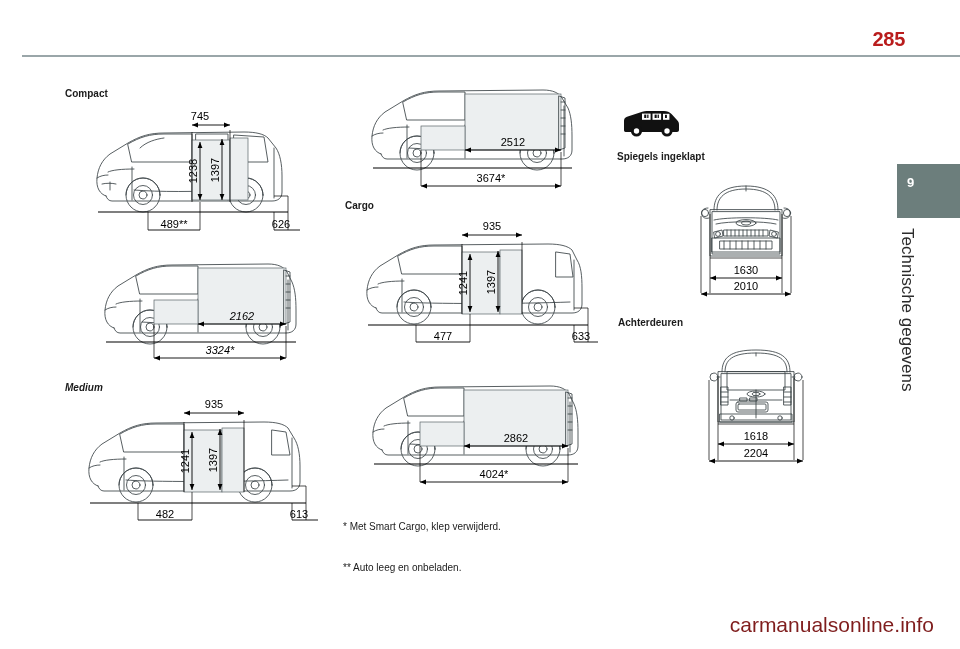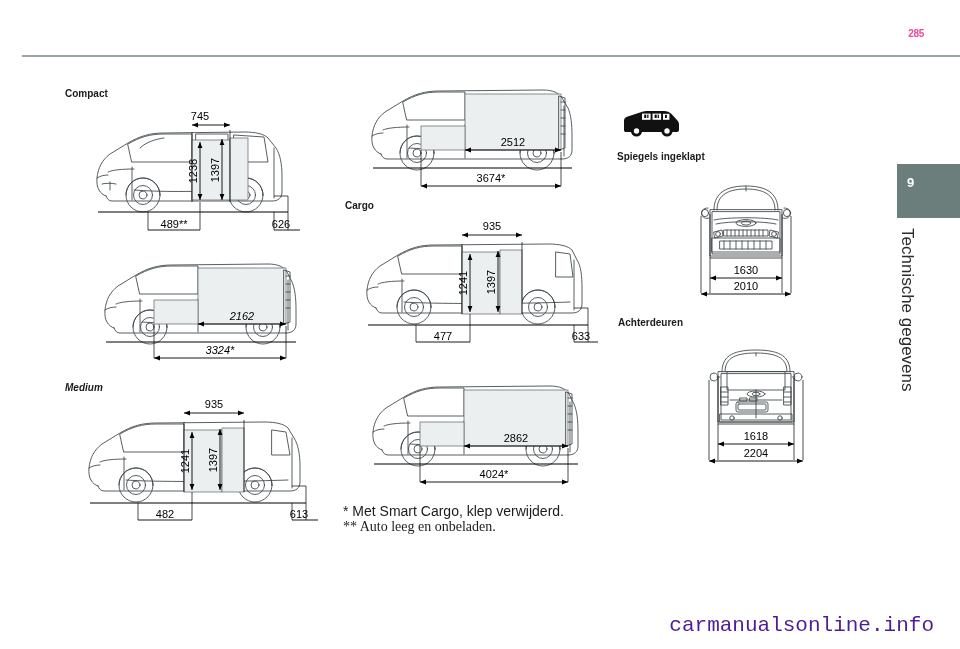--- a/index.html
+++ b/index.html
@@ -17,24 +17,24 @@
   .page {
     position: absolute;
     inset: 0;
     background: #ffffff;
   }
 
   
   .header-num {
     position: absolute;
     top: 28px;
-    right: 36px;
-    font-size: 10px;
+    right: 55px;
+    font-size: 20px;
     font-weight: bold;
-    color: #ec4899;
+    color: #b91c1c;
     letter-spacing: -0.3px;
   }
   .header-rule {
     position: absolute;
     left: 22px;
     right: 0px;
     top: 55px;
     height: 2px;
     background: #9aa6a9;
   }
@@ -78,36 +78,36 @@
   }
   #h-compact { left: 65px; top: 88px; }
   #h-medium  { left: 65px; top: 382px; font-style: italic; }
   #h-long    { left: 345px; top: 200px; }
   #h-mirror  { left: 617px; top: 151px; }
   #h-rear    { left: 618px; top: 317px; }
 
   
   .footnote {
     position: absolute;
-    font-size: 14px;
+    font-size: 10px;
     color: #1b1b1b;
     white-space: nowrap;
+    margin-top: 18px;
   }
   #fn1 { left: 343px; top: 503px; }
-  #fn2 { left: 343px; top: 519px; font-family: Liberation Serif, serif; }
+  #fn2 { left: 343px; top: 544px; }
 
   
   .watermark {
     position: absolute;
     right: 26px;
     bottom: 12px;
     font-size: 21px;
-    color: #4c1d95;
+    color: #7f1d1d;
     letter-spacing: 0px;
-    font-family: Liberation Mono, monospace;
   }
 
   
   .fig {
     position: absolute;
   }
   .fig svg { display: block; }
 
   #fig-compact-1 { left: 88px;  top: 112px; }
   #fig-compact-2 { left: 98px;  top: 262px; font-style: italic; }

